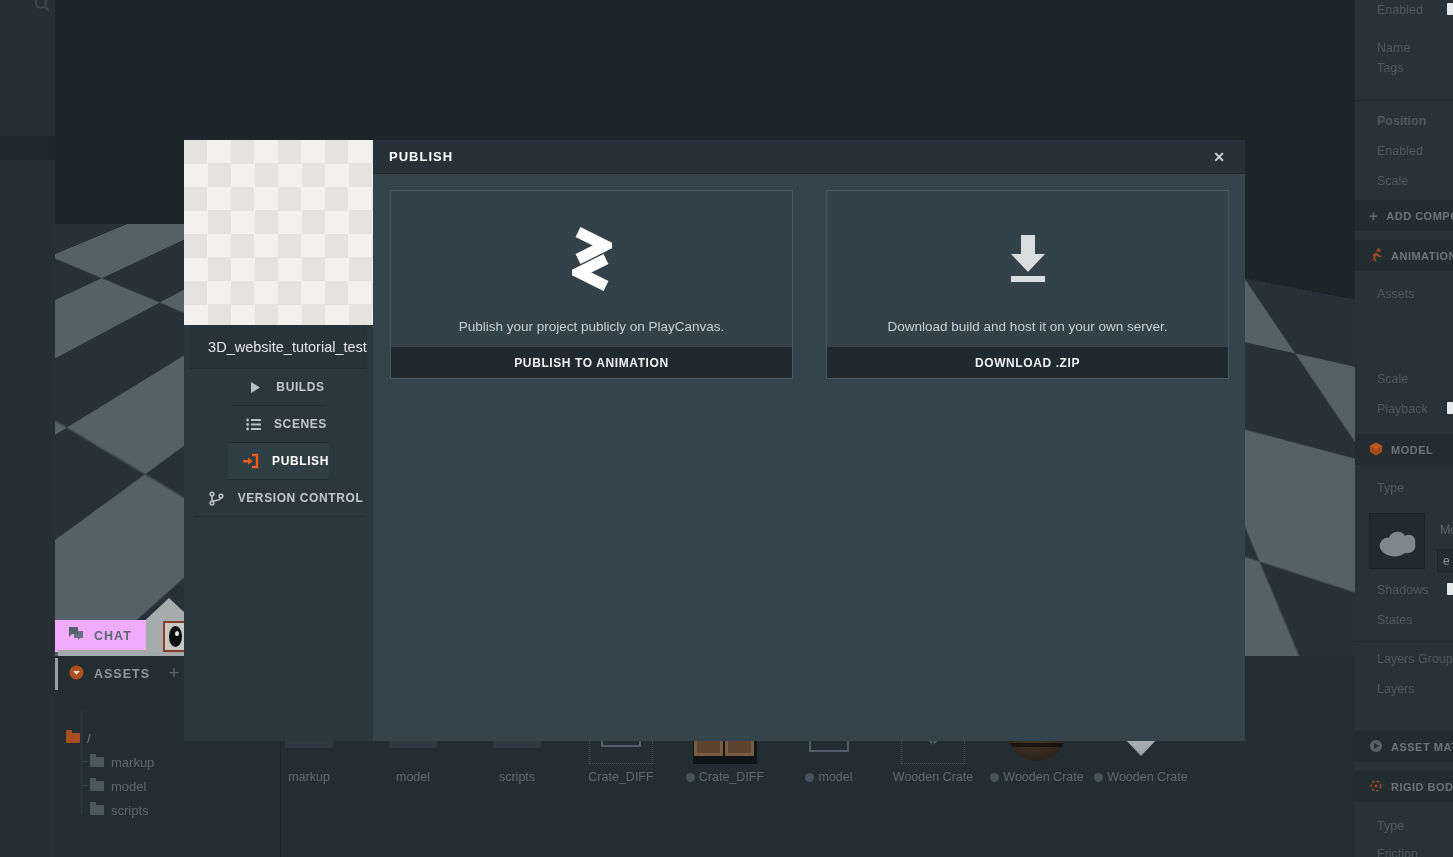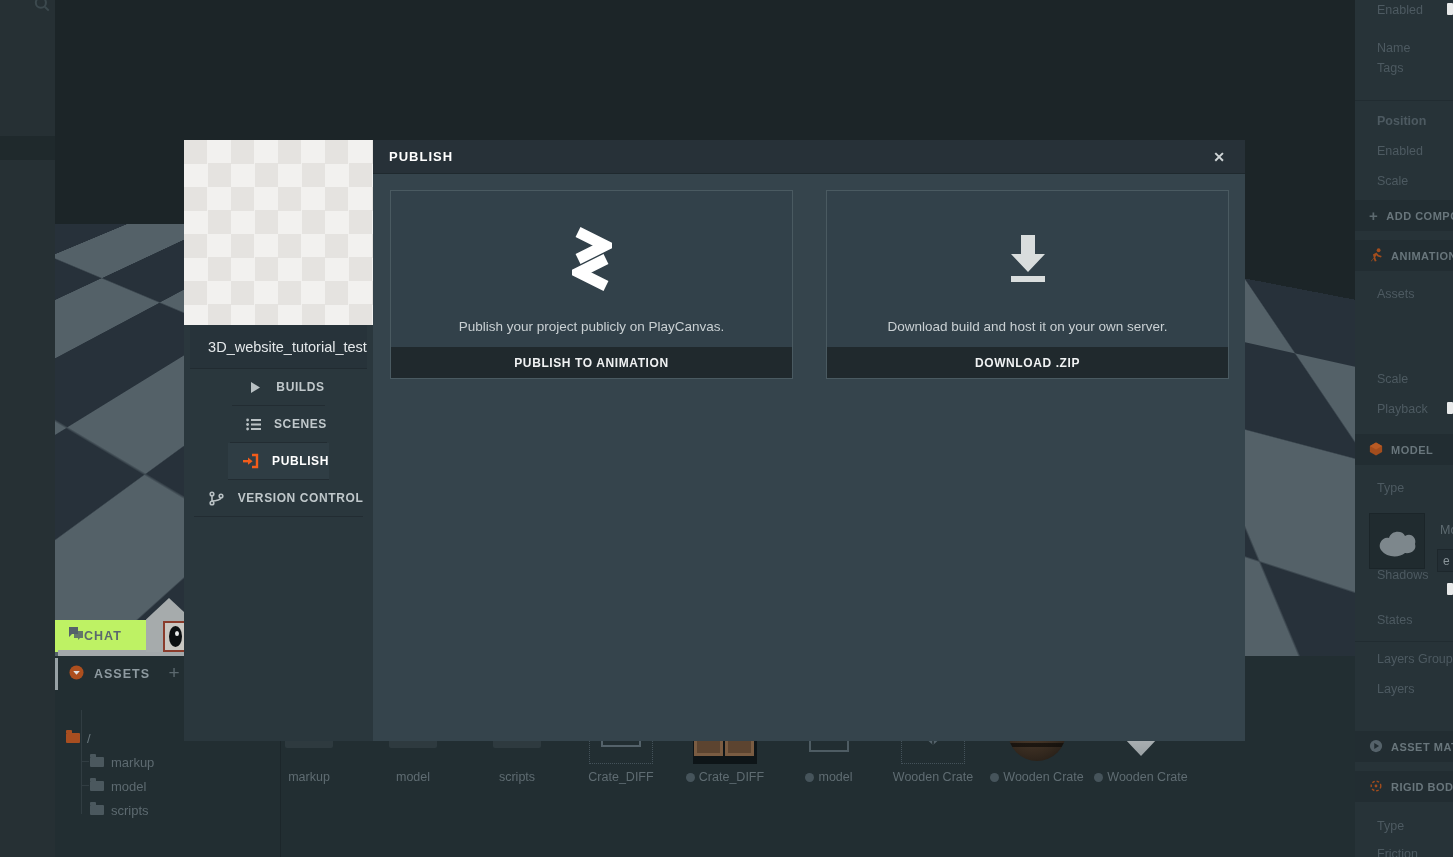--- a/index.html
+++ b/index.html
@@ -31,22 +31,22 @@
   .house-hole{position:absolute;left:4px;top:3px;width:13px;height:21px;background:#0b0f11;border-radius:50%;}
   .house-hole-glint{position:absolute;left:6px;top:5px;width:4px;height:5px;background:#e8eaea;border-radius:50%;}
   .house-ledge{position:absolute;left:58px;top:650px;width:132px;height:7px;background:#a3a8aa;}
 
   
   .hier{position:absolute;left:0;top:0;width:55px;height:857px;background:#263034;z-index:4;}
   .hier-selected{position:absolute;left:0;top:136px;width:55px;height:24px;background:#1f292c;}
   .hier-search{position:absolute;left:33px;top:-4px;}
 
   
-  .chat{position:absolute;left:55px;top:620px;width:129px;height:32px;background:#bef264;z-index:2;
-    display:flex;align-items:center;padding-left:13px;}
+  .chat{position:absolute;left:55px;top:620px;width:129px;height:32px;background:#f0abfc;z-index:2;
+    display:flex;align-items:center;padding-left:13px;gap:10px;}
   .chat-label{color:#5b686e;font-size:12.5px;font-weight:bold;letter-spacing:1px;}
   .house{z-index:3;}
 
   
   .assets-panel{position:absolute;left:55px;top:656px;width:1300px;height:201px;background:#222e32;z-index:5;}
   .assets-accent{position:absolute;left:0;top:2px;width:3px;height:32px;background:#98a2a6;}
   .assets-head{position:absolute;left:0;top:0;width:225px;height:36px;display:flex;align-items:center;gap:10px;padding-left:14px;}
   .assets-title{color:#8e9aa0;font-size:12.5px;font-weight:bold;letter-spacing:1px;}
   .assets-plus{position:absolute;left:106px;top:4px;width:26px;height:26px;color:#5c696f;font-size:19px;
     display:flex;align-items:center;justify-content:center;}
@@ -321,21 +321,21 @@
     <div class="irow" style="top:481px;">Type</div>
 
     <div class="mthumb">
       <svg width="44" height="34" viewBox="0 0 44 34">
         <path d="M6 26 c-4 -6 2 -14 8 -12 c2 -8 14 -8 16 -2 c6 -4 12 2 10 8 c2 6 -4 10 -10 9 c-6 5 -18 5 -24 -3 z" fill="#7d878c"></path>
       </svg>
     </div>
     <div class="irow" style="top:523px;left:85px;color:#5d6a70;">Model</div>
     <div class="minput">e</div>
 
-    <div class="irow" style="top:568px;">Shadows</div>
+    <div class="irow" style="top:583px;">Shadows</div>
     <div class="irow" style="top:613px;">States</div>
     <div class="idivider" style="top:641px;"></div>
     <div class="irow" style="top:652px;">Layers Group</div>
     <div class="irow" style="top:682px;">Layers</div>
 
     <div class="ibar" style="top:731px;">
       <span>
         <svg width="14" height="14" viewBox="0 0 16 16">
           <circle cx="8" cy="8" r="7" fill="#55626a"></circle>
           <path d="M6 4.5 L11.5 8 L6 11.5 Z" fill="#222d32"></path>

